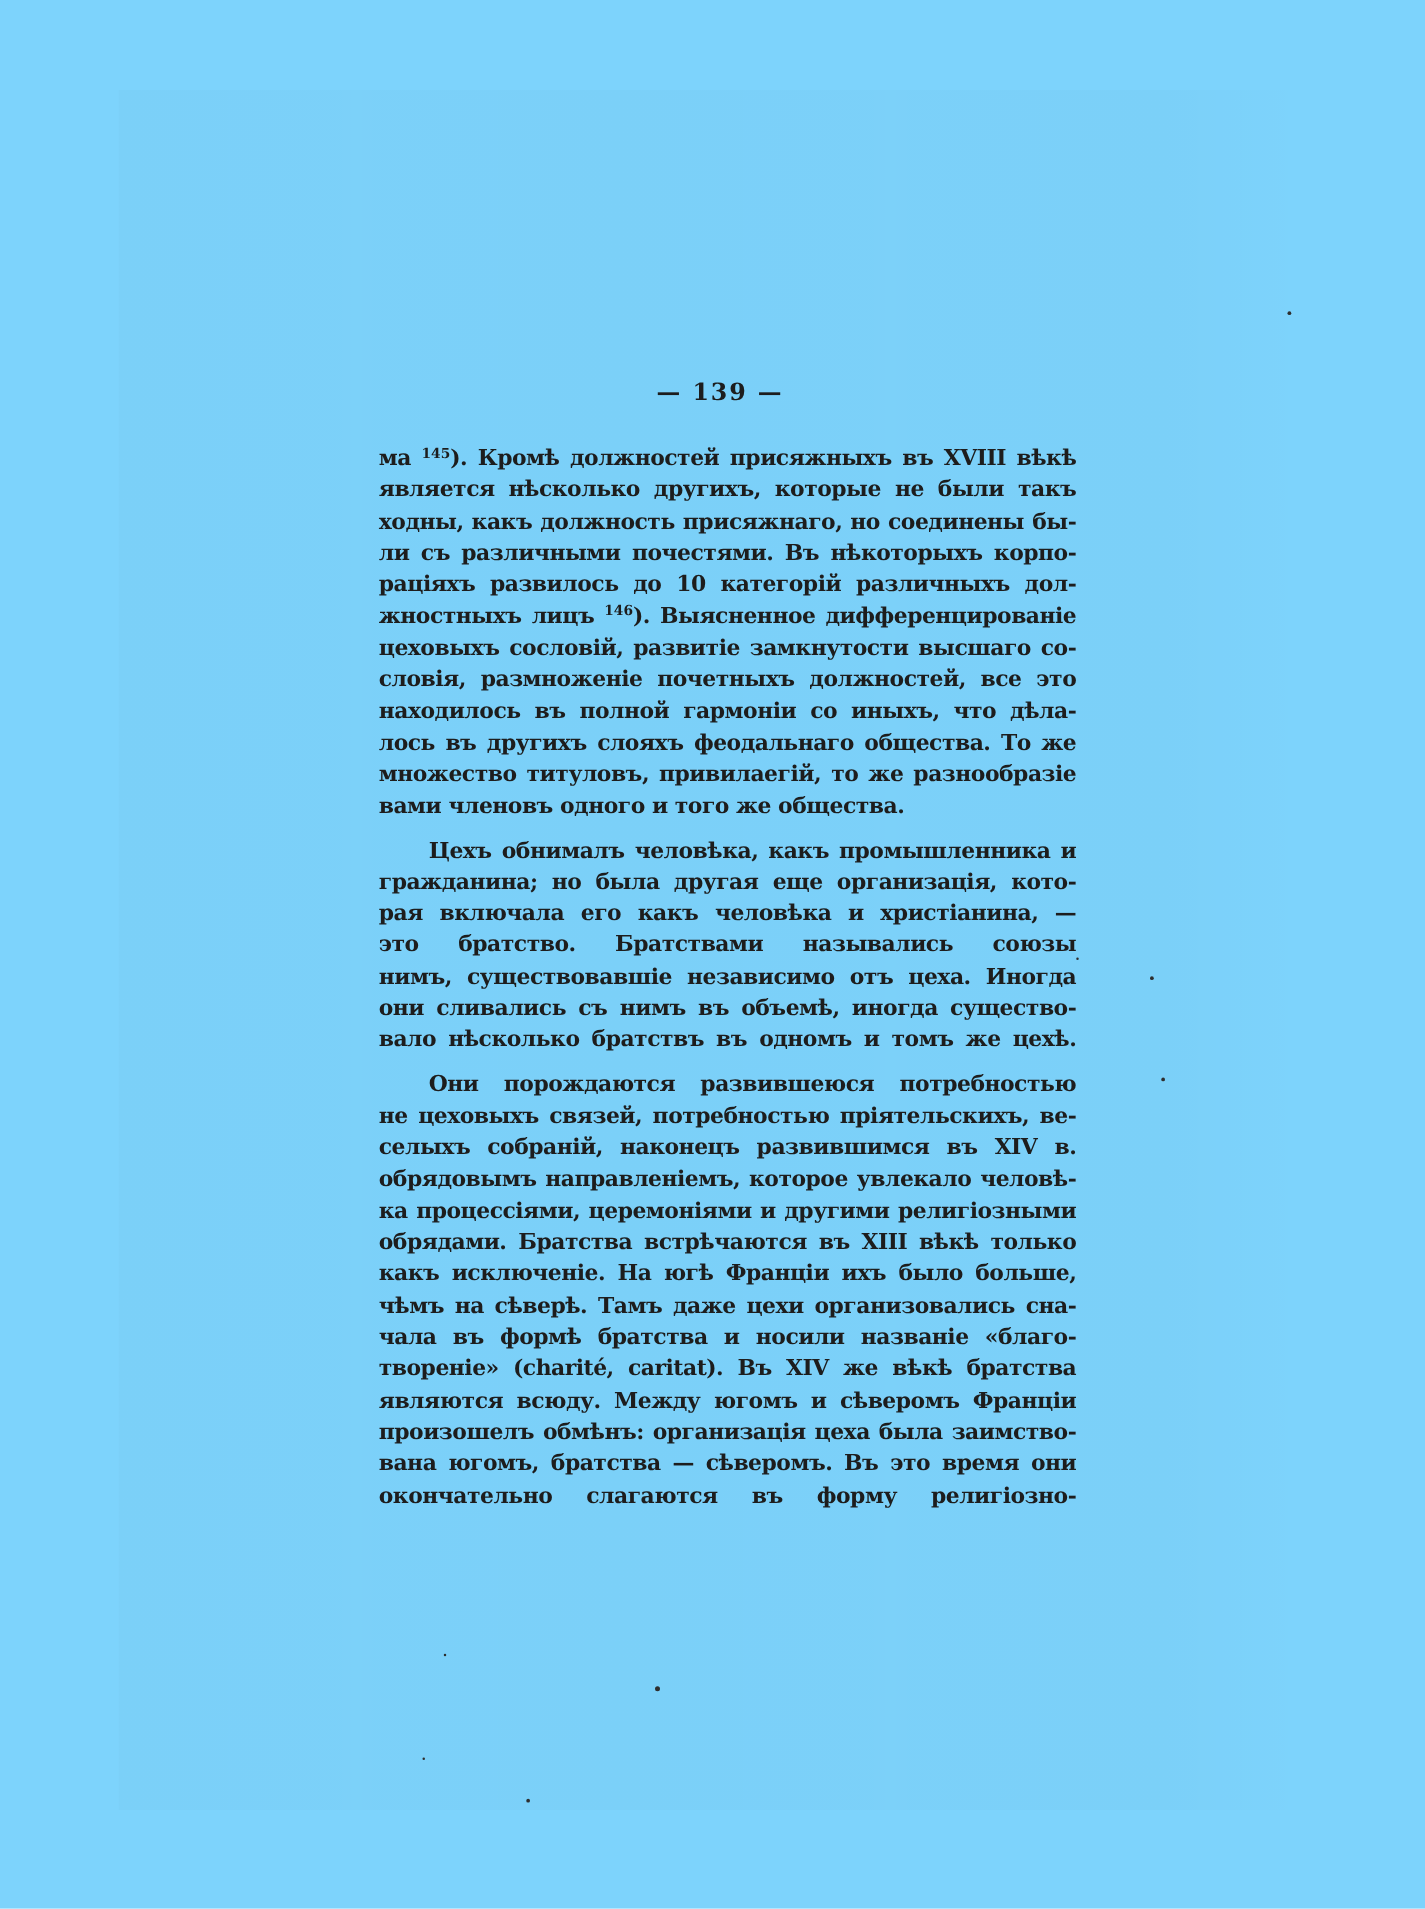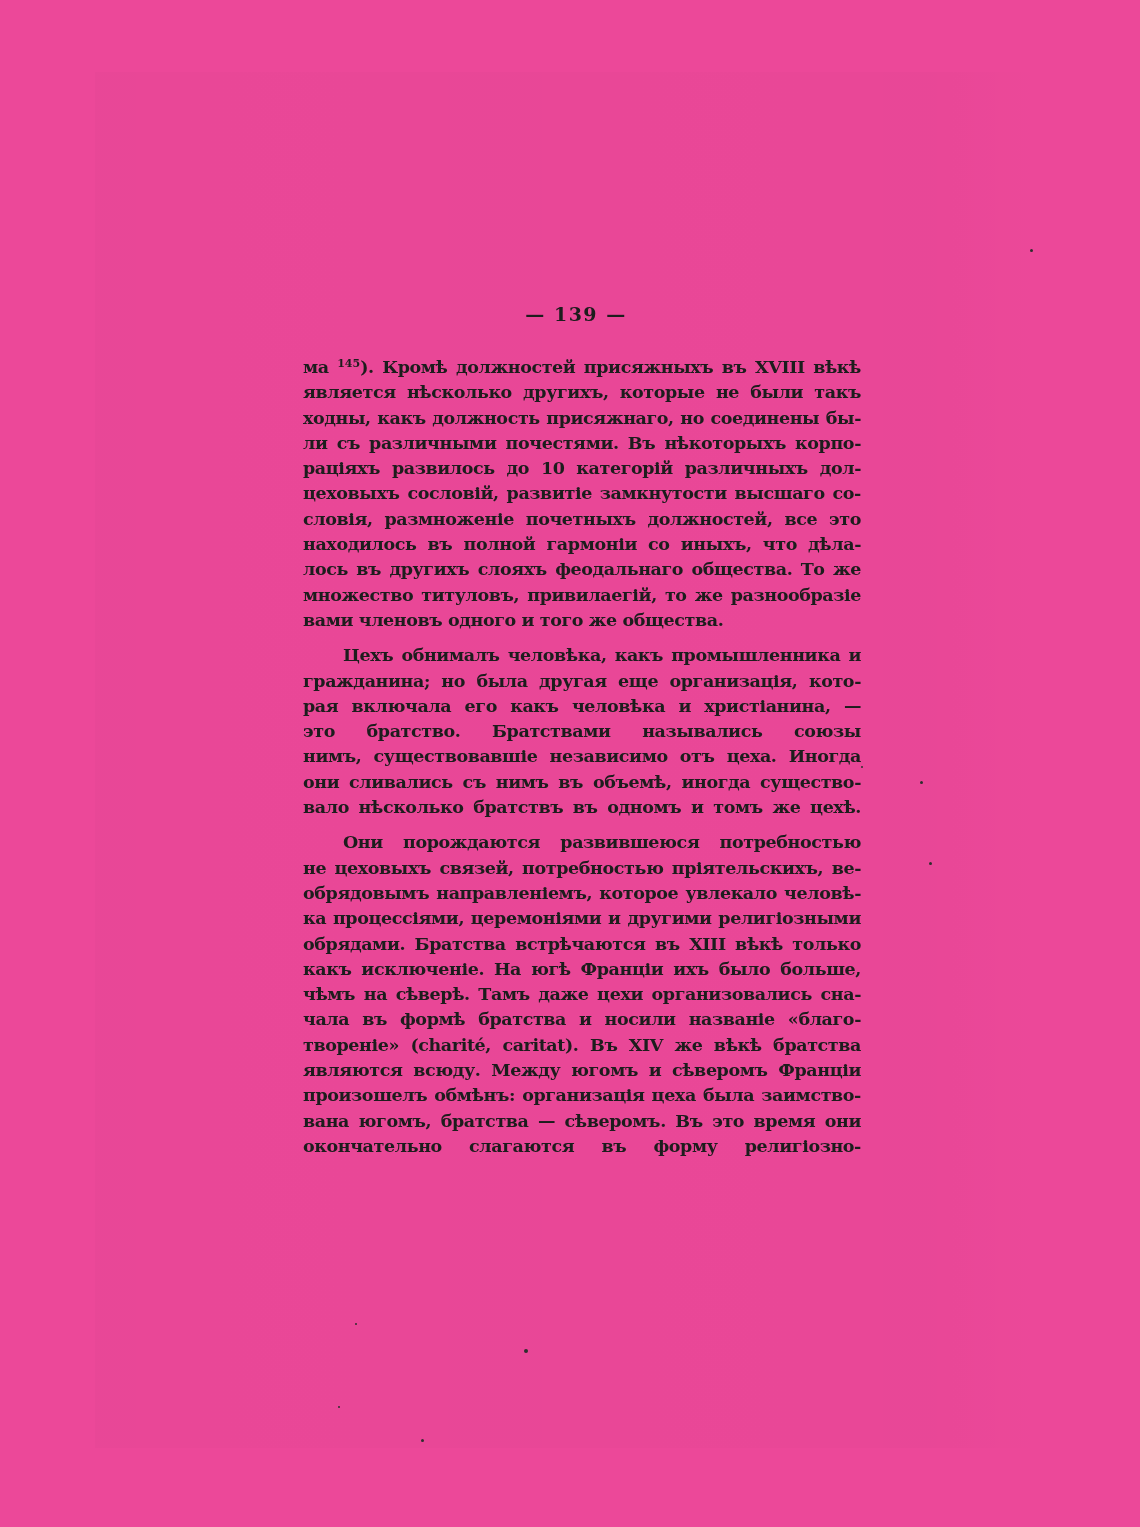--- a/index.html
+++ b/index.html
@@ -1,20 +1,20 @@
 <!DOCTYPE html>
 <html><head>
 <meta charset="utf-8">
 <style>
   html, body { margin: 0; padding: 0; background: #ffffff; }
   .canvas {
     position: relative;
     width: 1140px;
     height: 1527px;
-    background: #ec4899;
+    background: #7dd3fc;
     overflow: hidden;
     font-family: "DejaVu Serif", serif;
   }
   .page-tint {
     position: absolute;
     left: 95px; top: 72px;
     width: 950px; height: 1376px;
     background: linear-gradient(90deg,
       rgba(0,0,0,0.016) 0%,
       rgba(0,0,0,0.010) 20%,
@@ -71,39 +71,41 @@
 
   <div class="content">
     <div class="page-number">— 139 —</div>
     <div id="paragraphs">
         <div class="para first">
           <div class="line">ма <sup>145</sup>). Кромѣ должностей присяжныхъ въ XVIII вѣкѣ</div>
           <div class="line">является нѣсколько другихъ, которые не были такъ до-</div>
           <div class="line">ходны, какъ должность присяжнаго, но соединены бы-</div>
           <div class="line">ли съ различными почестями. Въ нѣкоторыхъ корпо-</div>
           <div class="line">раціяхъ развилось до 10 категорій различныхъ дол-</div>
+          <div class="line">жностныхъ лицъ <sup>146</sup>). Выясненное дифференцированіе</div>
           <div class="line">цеховыхъ сословій, развитіе замкнутости высшаго со-</div>
           <div class="line">словія, размноженіе почетныхъ должностей, все это</div>
           <div class="line">находилось въ полной гармоніи со иныхъ, что дѣла-</div>
           <div class="line">лось въ другихъ слояхъ феодальнаго общества. То же</div>
           <div class="line">множество титуловъ, привилаегій, то же разнообразіе</div>
           <div class="line last-left">вами членовъ одного и того же общества.</div>
         </div>
         <div class="para indent">
           <div class="line">Цехъ обнималъ человѣка, какъ промышленника и</div>
           <div class="line">гражданина; но была другая еще организація, кото-</div>
           <div class="line">рая включала его какъ человѣка и христіанина, —</div>
           <div class="line">это братство. Братствами назывались союзы ремесленни-</div>
           <div class="line">нимъ, существовавшіе независимо отъ цеха. Иногда</div>
           <div class="line">они сливались съ нимъ въ объемѣ, иногда существо-</div>
           <div class="line">вало нѣсколько братствъ въ одномъ и томъ же цехѣ.</div>
         </div>
         <div class="para indent">
           <div class="line">Они порождаются развившеюся потребностью иныхъ,</div>
           <div class="line">не цеховыхъ связей, потребностью пріятельскихъ, ве-</div>
+          <div class="line">селыхъ собраній, наконецъ развившимся въ XIV в.</div>
           <div class="line">обрядовымъ направленіемъ, которое увлекало человѣ-</div>
           <div class="line">ка процессіями, церемоніями и другими религіозными</div>
           <div class="line">обрядами. Братства встрѣчаются въ XIII вѣкѣ только</div>
           <div class="line">какъ исключеніе. На югѣ Франціи ихъ было больше,</div>
           <div class="line">чѣмъ на сѣверѣ. Тамъ даже цехи организовались сна-</div>
           <div class="line">чала въ формѣ братства и носили названіе «благо-</div>
           <div class="line">твореніе» (charité, caritat). Въ XIV же вѣкѣ братства</div>
           <div class="line">являются всюду. Между югомъ и сѣверомъ Франціи</div>
           <div class="line">произошелъ обмѣнъ: организація цеха была заимство-</div>
           <div class="line">вана югомъ, братства — сѣверомъ. Въ это время они</div>

